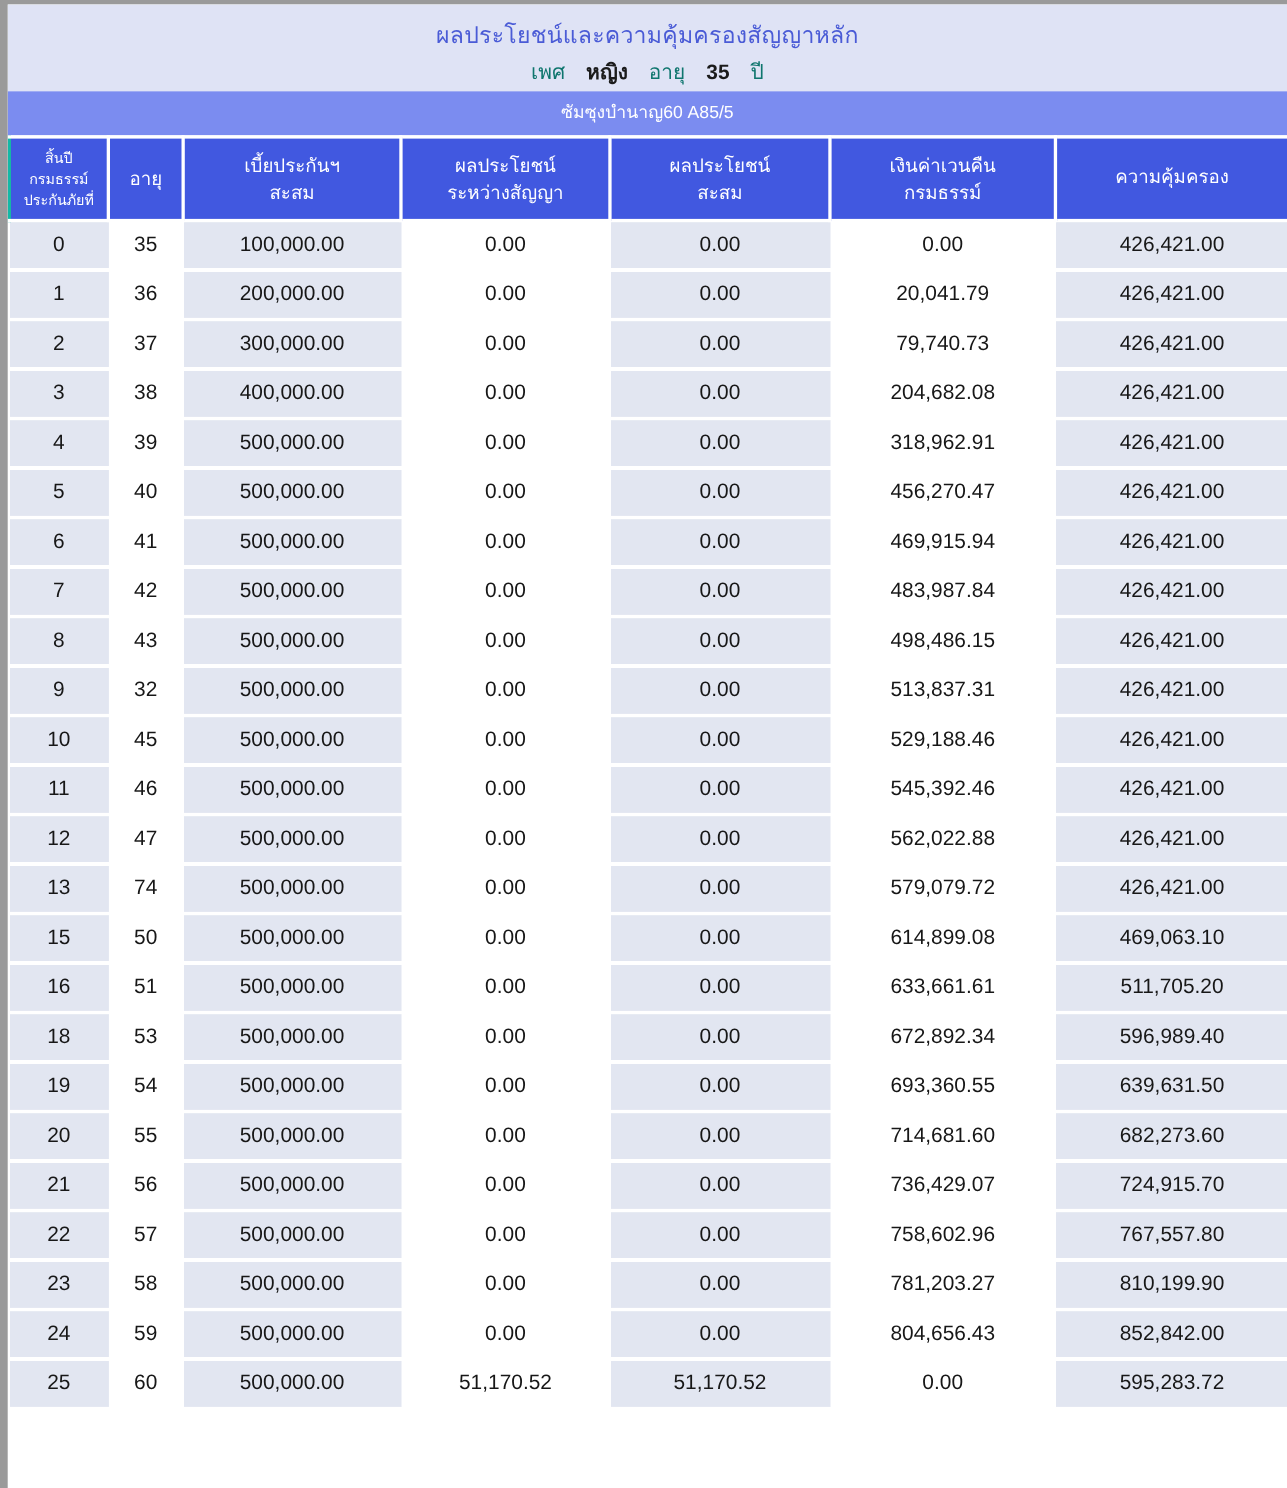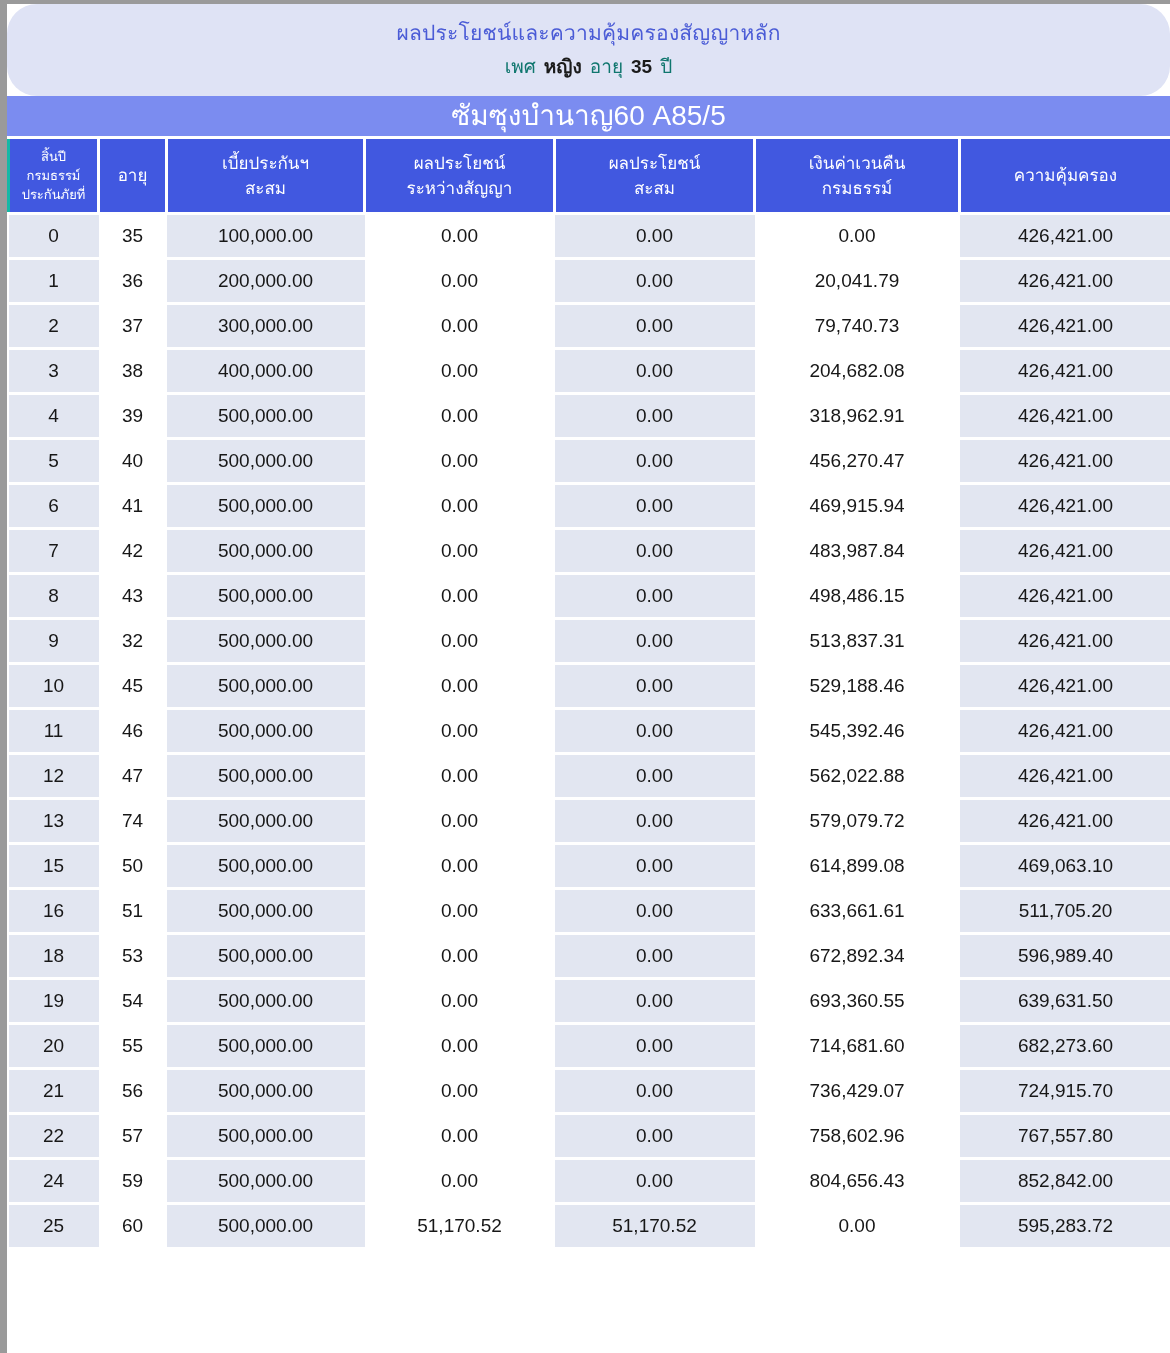--- a/index.html
+++ b/index.html
@@ -23,23 +23,22 @@
     top: 4px;
     width: 1163px;
     height: 1349px;
     background: #ffffff;
     overflow: hidden;
   }
 
   
   .title-block {
     background: #dfe3f5;
-    padding: 12px 0 14px 0;
+    padding: 12px 0 1px 0;
     text-align: center;
-    border-radius: 30px;
   }
 
   .doc-title {
     color: #4a5bd6;
     font-size: 21px;
     line-height: 34px;
     letter-spacing: 0.2px;
     white-space: nowrap;
   }
 
@@ -49,29 +48,29 @@
     white-space: nowrap;
     font-size: 19px;
   }
   .sub-label {
     color: #0f766e;
     margin: 0 5px;
   }
   .sub-value {
     color: #1b1b1b;
     font-weight: bold;
-    margin: 0 3px;
+    margin: 0 14px;
   }
 
   
   .product-banner {
     background: #7b8cf0;
     color: #ffffff;
     text-align: center;
-    font-size: 28px;
+    font-size: 16px;
     line-height: 40px;
     height: 40px;
     white-space: nowrap;
   }
 
   
   .tbl {
     width: 100%;
     border-collapse: collapse;
     table-layout: fixed;
@@ -86,21 +85,21 @@
     vertical-align: middle;
     text-align: center;
     padding: 6px 2px;
     height: 76px;
     border-left: 3px solid #ffffff;
     border-right: 3px solid #ffffff;
     border-top: 3px solid #ffffff;
     border-bottom: 3px solid #ffffff;
   }
   .tbl thead th.first { border-left: 3px solid #14b8a6; }
-  .tbl thead th.last  { border-right: 3px solid #ffffff; }
+  .tbl thead th.last  { border-right: 3px solid #ffffff; font-family: Liberation Mono, monospace; }
 
   .tbl thead th .hl { display: block; white-space: nowrap; }
   .tbl thead th.narrow .hl { font-size: 13px; line-height: 19px; }
 
   .tbl tbody td {
     font-size: 19px;
     color: #171717;
     text-align: center;
     height: 42px;
     line-height: 42px;
@@ -361,20 +360,29 @@
         <tr>
           <td class="shade">22</td>
           <td class="plain">57</td>
           <td class="shade">500,000.00</td>
           <td class="plain">0.00</td>
           <td class="shade">0.00</td>
           <td class="plain">758,602.96</td>
           <td class="shade">767,557.80</td>
         </tr>
         <tr>
+          <td class="shade">23</td>
+          <td class="plain">58</td>
+          <td class="shade">500,000.00</td>
+          <td class="plain">0.00</td>
+          <td class="shade">0.00</td>
+          <td class="plain">781,203.27</td>
+          <td class="shade">810,199.90</td>
+        </tr>
+        <tr>
           <td class="shade">24</td>
           <td class="plain">59</td>
           <td class="shade">500,000.00</td>
           <td class="plain">0.00</td>
           <td class="shade">0.00</td>
           <td class="plain">804,656.43</td>
           <td class="shade">852,842.00</td>
         </tr>
         <tr>
           <td class="shade">25</td>

